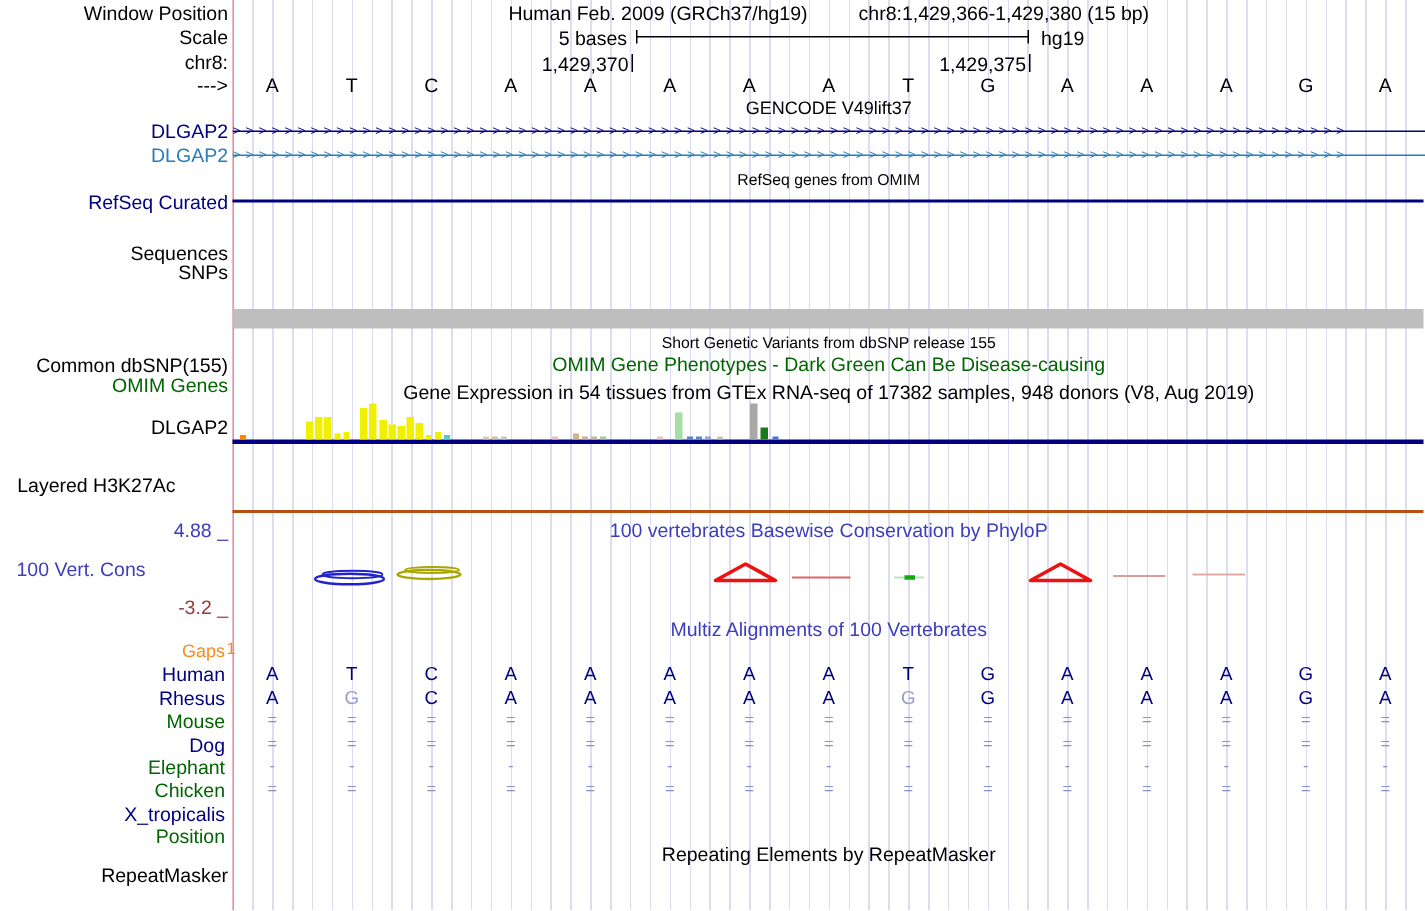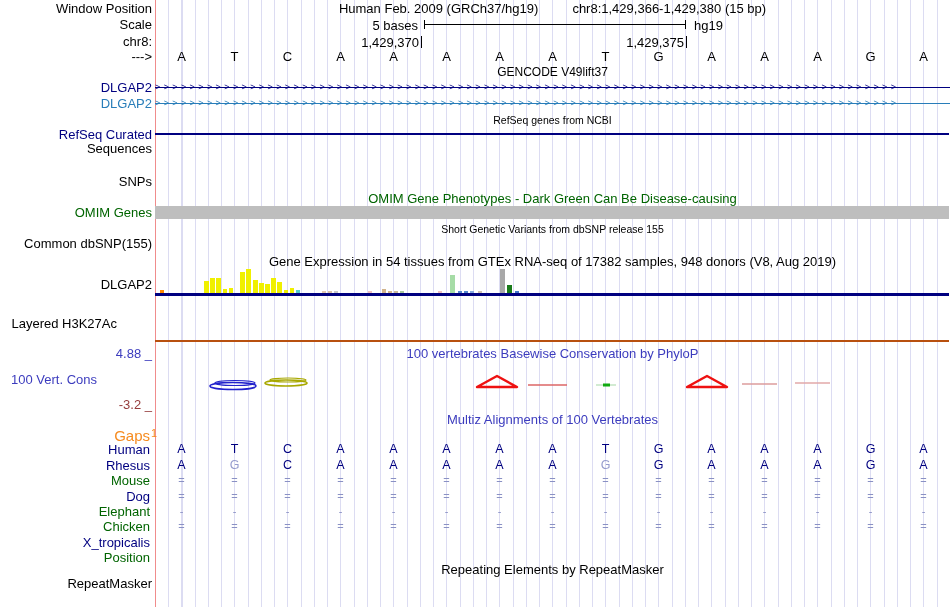--- a/index.html
+++ b/index.html
@@ -10,21 +10,21 @@
         background:repeating-linear-gradient(to right,var(--grid,#dcdcf2) 0 1px,transparent 1px 13.25px);}
   .guide{position:absolute;left:155px;top:0;width:1px;height:607px;background:var(--guideline,#f08c8c);}
   .lbl{position:absolute;left:0;width:152px;text-align:right;font-size:13px;line-height:14px;white-space:nowrap;}
   .ctitle{position:absolute;left:155px;width:795px;text-align:center;white-space:nowrap;line-height:13px;}
   .t-big{font-size:13px;}
   .t-mid{font-size:12px;}
   .t-small{font-size:10.5px;}
   .hline{position:absolute;}
   .navy{color:var(--navy,#000080);}
   .blue2{color:var(--blue2,#287db9);}
-  .green{color:var(--green,#006400);}
+  .green{color:var(--green,#006400);margin-top:44px;}
   .tblue{color:var(--title_blue,#3c3cbe);}
   .maroon{color:var(--maroon,#963c3c);}
   .generow{position:absolute;left:155px;width:795px;height:13px;overflow:hidden;
            font-size:9px;letter-spacing:3.4px;line-height:13px;}
   .geneline{position:absolute;top:6px;left:0;right:0;height:1px;background:currentColor;}
   .chevrons{position:absolute;top:0;left:0;white-space:nowrap;}
   .cell{position:absolute;transform:translateX(-50%);line-height:14px;white-space:pre;}
   .tick{position:absolute;width:1px;background:#000;}
 </style>
 </head>
@@ -59,25 +59,25 @@
   <div class="generow navy" style="top:81px">
       <div class="geneline"></div>
       <span class="chevrons">&gt;&gt;&gt;&gt;&gt;&gt;&gt;&gt;&gt;&gt;&gt;&gt;&gt;&gt;&gt;&gt;&gt;&gt;&gt;&gt;&gt;&gt;&gt;&gt;&gt;&gt;&gt;&gt;&gt;&gt;&gt;&gt;&gt;&gt;&gt;&gt;&gt;&gt;&gt;&gt;&gt;&gt;&gt;&gt;&gt;&gt;&gt;&gt;&gt;&gt;&gt;&gt;&gt;&gt;&gt;&gt;&gt;&gt;&gt;&gt;&gt;&gt;&gt;&gt;&gt;&gt;&gt;&gt;&gt;&gt;&gt;&gt;&gt;&gt;&gt;&gt;&gt;&gt;&gt;&gt;&gt;&gt;&gt;&gt;&gt;&gt;</span>
     </div>
   <div class="lbl blue2" style="top:97px">DLGAP2</div>
   <div class="generow blue2" style="top:97px">
       <div class="geneline"></div>
       <span class="chevrons">&gt;&gt;&gt;&gt;&gt;&gt;&gt;&gt;&gt;&gt;&gt;&gt;&gt;&gt;&gt;&gt;&gt;&gt;&gt;&gt;&gt;&gt;&gt;&gt;&gt;&gt;&gt;&gt;&gt;&gt;&gt;&gt;&gt;&gt;&gt;&gt;&gt;&gt;&gt;&gt;&gt;&gt;&gt;&gt;&gt;&gt;&gt;&gt;&gt;&gt;&gt;&gt;&gt;&gt;&gt;&gt;&gt;&gt;&gt;&gt;&gt;&gt;&gt;&gt;&gt;&gt;&gt;&gt;&gt;&gt;&gt;&gt;&gt;&gt;&gt;&gt;&gt;&gt;&gt;&gt;&gt;&gt;&gt;&gt;&gt;&gt;</span>
     </div>
 
-  <div class="ctitle t-small" style="top:114px">RefSeq genes from NCBI</div>
+  <div class="ctitle t-small" style="top:114px">RefSeq genes from OMIM</div>
   <div class="lbl navy" style="top:128px">RefSeq Curated</div>
   <div class="hline" style="top:133px;left:155px;width:794px;height:2px;background:var(--navy,#000080)"></div>
 
-  <div class="lbl" style="top:142px">Sequences</div>
+  <div class="lbl" style="top:162px">Sequences</div>
   <div class="lbl" style="top:175px">SNPs</div>
 
   <div class="ctitle t-big green" style="top:192px">OMIM Gene Phenotypes - Dark Green Can Be Disease-causing</div>
   <div class="hline" style="top:206px;left:155px;width:794px;height:13px;background:var(--gray_bar,#bebebe)"></div>
   <div class="lbl green" style="top:206px">OMIM Genes</div>
 
   <div class="ctitle t-small" style="top:223px">Short Genetic Variants from dbSNP release 155</div>
   <div class="lbl" style="top:237px">Common dbSNP(155)</div>
 
   <div class="ctitle t-big" style="top:255px">Gene Expression in 54 tissues from GTEx RNA-seq of 17382 samples, 948 donors (V8, Aug 2019)</div>
@@ -153,21 +153,21 @@
     <div style="position: absolute; left: 400px; top: 291px; width: 4px; height: 2px; background: rgb(168, 200, 160);"></div>
     <div style="position: absolute; left: 438px; top: 291px; width: 4px; height: 2px; background: rgb(240, 192, 192);"></div>
     <div style="position: absolute; left: 450px; top: 275px; width: 5px; height: 18px; background: rgb(166, 220, 166);"></div>
     <div style="position: absolute; left: 458px; top: 291px; width: 4px; height: 2px; background: rgb(85, 136, 204);"></div>
     <div style="position: absolute; left: 464px; top: 291px; width: 4px; height: 2px; background: rgb(85, 136, 204);"></div>
     <div style="position: absolute; left: 470px; top: 291px; width: 4px; height: 2px; background: rgb(136, 170, 221);"></div>
     <div style="position: absolute; left: 478px; top: 291px; width: 4px; height: 2px; background: rgb(208, 192, 176);"></div>
     <div style="position: absolute; left: 500px; top: 269px; width: 5px; height: 24px; background: rgb(168, 168, 168);"></div>
     <div style="position: absolute; left: 507px; top: 285px; width: 5px; height: 8px; background: rgb(26, 122, 26);"></div>
     <div style="position: absolute; left: 515px; top: 291px; width: 4px; height: 2px; background: rgb(68, 119, 204);"></div>
-    <div class="abs" style="left: 0px; width: 150px; text-align: right; top: 427px; color: rgb(246, 139, 31); font-size: 15px; white-space: nowrap;">Gaps</div>
+    <div class="abs" style="left: 0px; width: 150px; text-align: right; top: 427px; color: rgb(246, 139, 31); font-size: 12px; white-space: nowrap;">Gaps</div>
     <div class="abs" style="left: 151px; top: 427px; color: rgb(246, 139, 31); font-size: 11px;">1</div>
     <div class="abs" style="left: 0px; width: 150px; text-align: right; top: 442px; color: rgb(0, 0, 128); font-size: 13px; white-space: nowrap;">Human</div>
     <div class="cell" style="left: 181.5px; top: 442px; color: rgb(0, 0, 128); font-size: 12.5px;">A</div>
     <div class="cell" style="left: 234.5px; top: 442px; color: rgb(0, 0, 128); font-size: 12.5px;">T</div>
     <div class="cell" style="left: 287.5px; top: 442px; color: rgb(0, 0, 128); font-size: 12.5px;">C</div>
     <div class="cell" style="left: 340.5px; top: 442px; color: rgb(0, 0, 128); font-size: 12.5px;">A</div>
     <div class="cell" style="left: 393.5px; top: 442px; color: rgb(0, 0, 128); font-size: 12.5px;">A</div>
     <div class="cell" style="left: 446.5px; top: 442px; color: rgb(0, 0, 128); font-size: 12.5px;">A</div>
     <div class="cell" style="left: 499.5px; top: 442px; color: rgb(0, 0, 128); font-size: 12.5px;">A</div>
     <div class="cell" style="left: 552.5px; top: 442px; color: rgb(0, 0, 128); font-size: 12.5px;">A</div>

